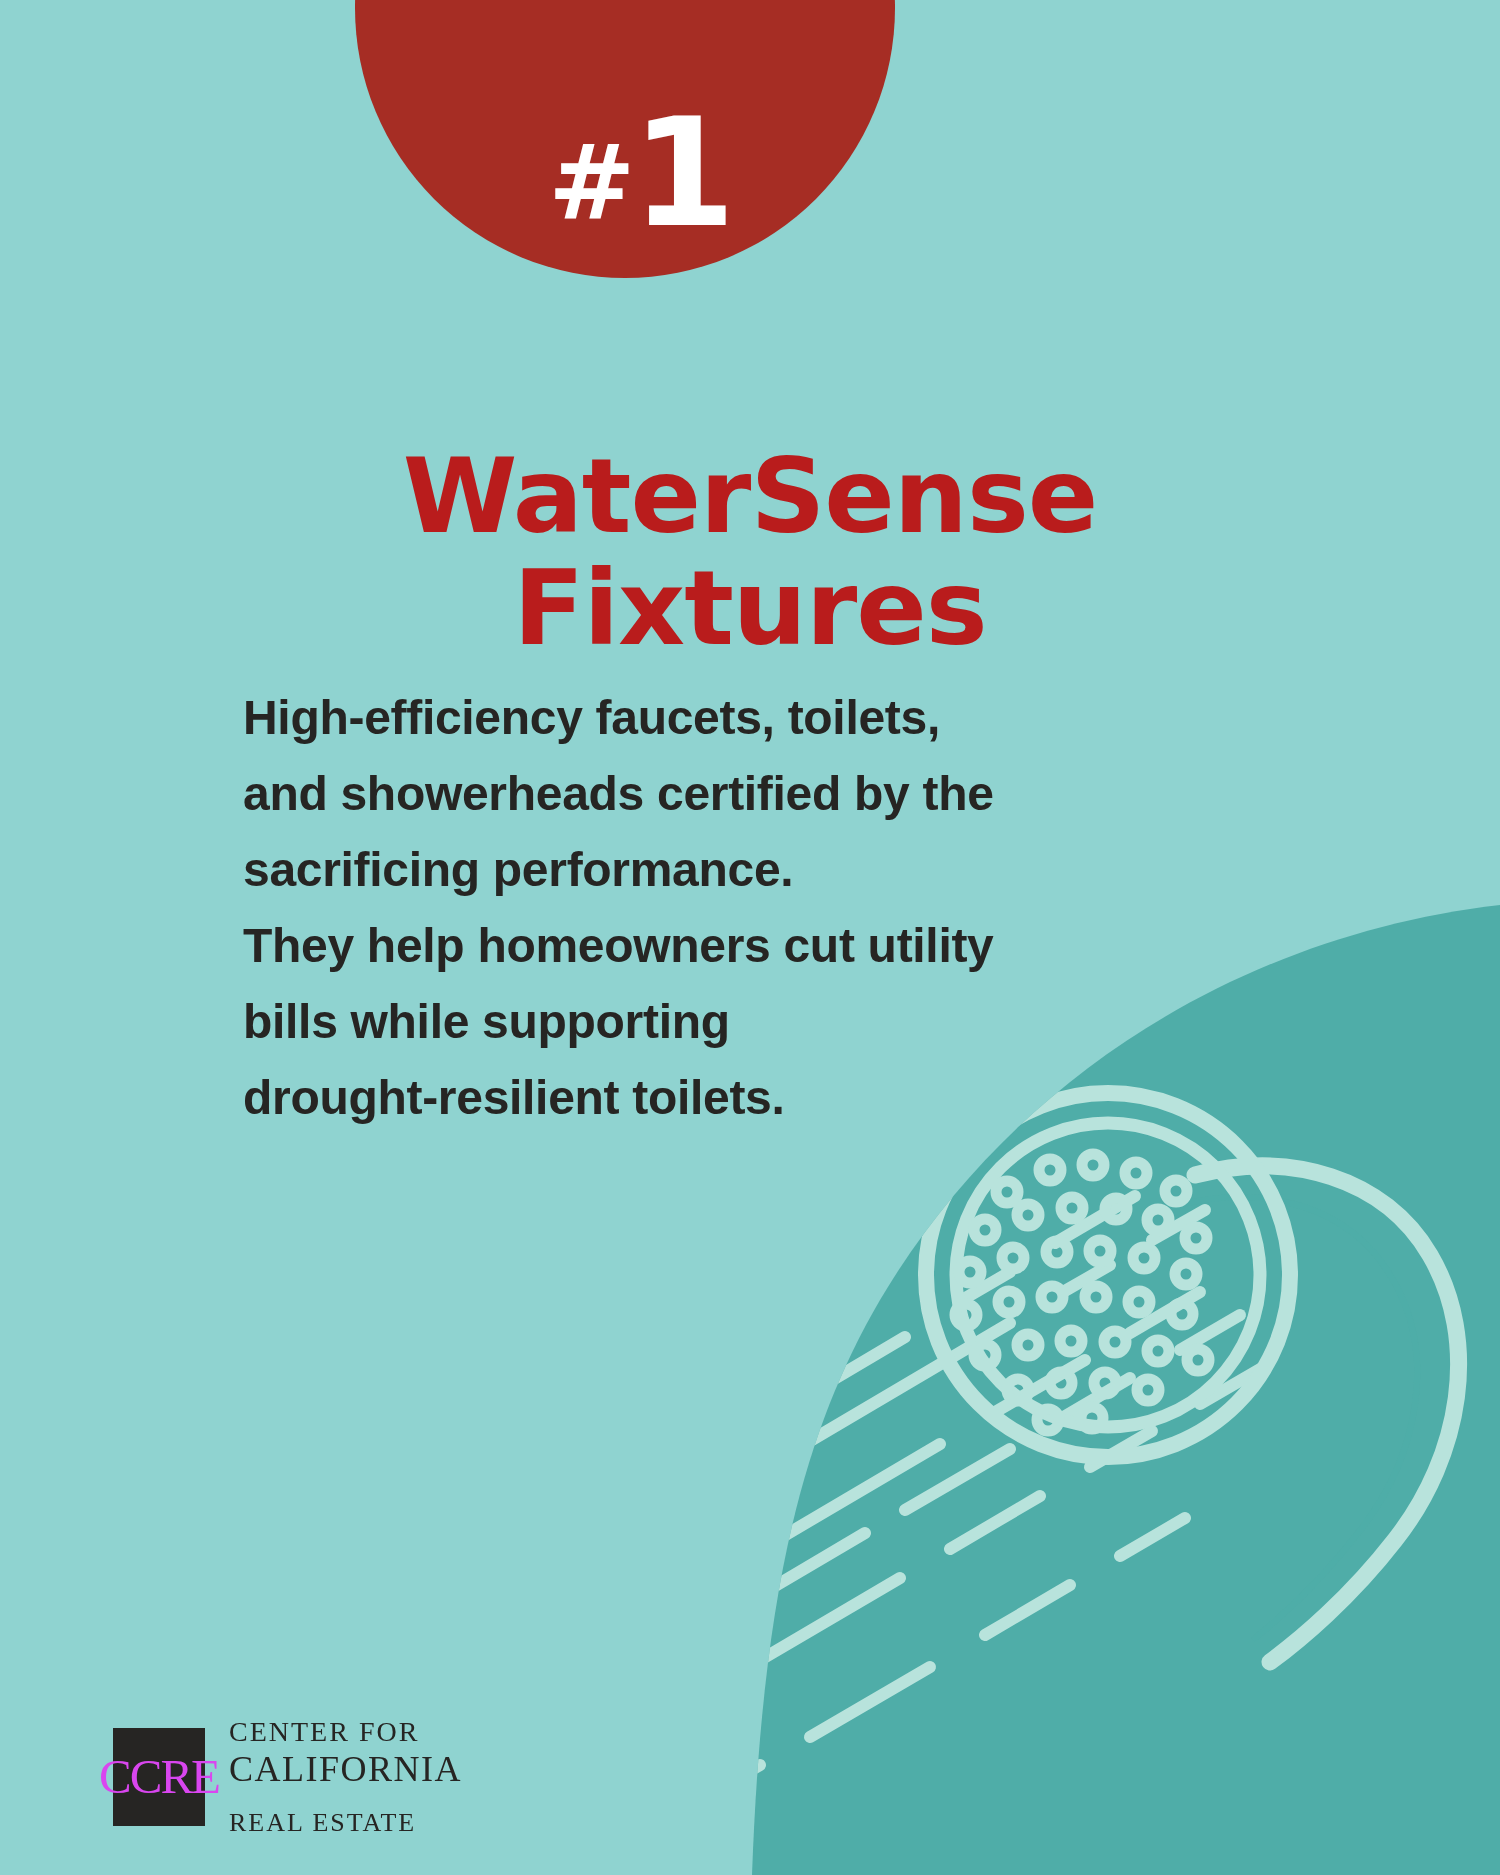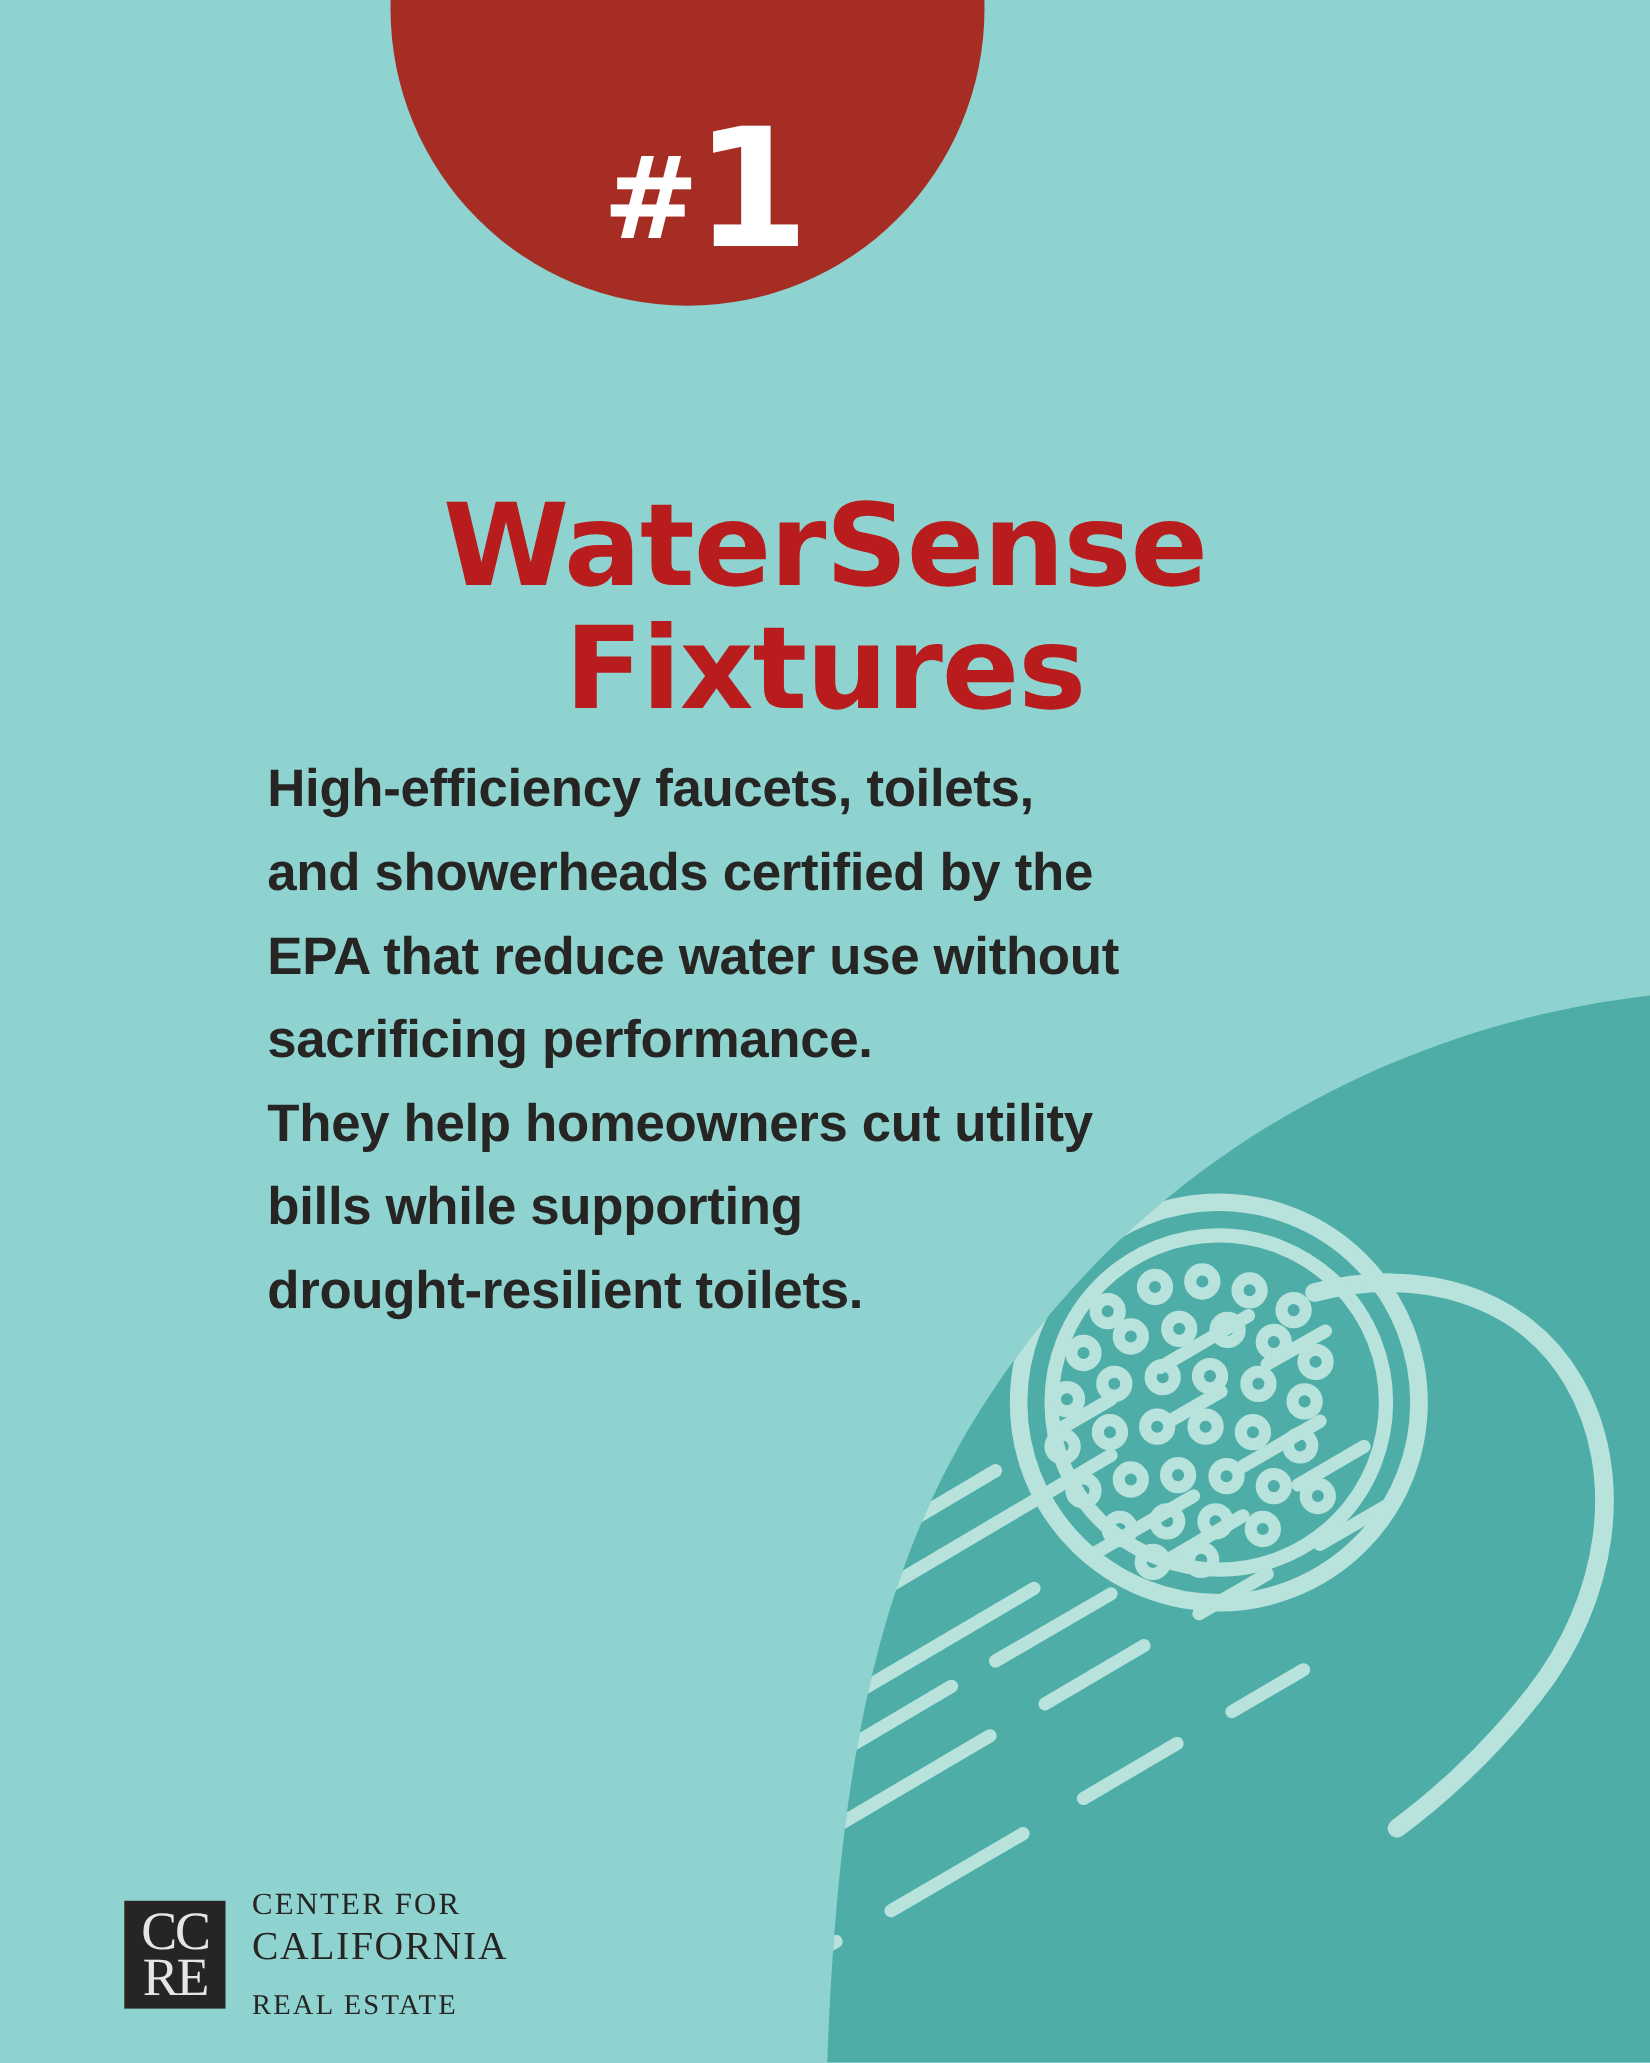--- a/index.html
+++ b/index.html
@@ -57,23 +57,23 @@
   }
   .body-line{display:block;white-space:nowrap;}
 
   
   .logo{
     position:absolute;left:113px;top:1715px;z-index:4;
     display:flex;align-items:center;gap:24px;
   }
   .logo-mark{
     width:92px;height:98px;background:#262523;
-    display:flex;flex-direction:column;align-items:center;justify-content:center;
+    display:flex;flex-direction:row;align-items:center;justify-content:center;
     font-family:"Liberation Serif",serif;
-    color:#e5e5e5;font-weight:normal;
+    color:#d946ef;font-weight:normal;
     line-height:0.84;
   }
   .logo-mark span{font-size:49px;letter-spacing:-2px;display:block;}
   .logo-text{
     font-family:"Liberation Serif",serif;
     color:#262523;
     line-height:1.18;
   }
   .logo-text .l1{font-size:28px;letter-spacing:2.0px;display:block;}
   .logo-text .l2{font-size:36px;letter-spacing:1.5px;display:block;}
@@ -177,21 +177,20 @@
   </div>
 
   <h1 class="title">
     <span class="title-line">WaterSense</span>
     <span class="title-line">Fixtures</span>
   </h1>
 
   <div class="body-copy">
     <span class="body-line">High-efficiency faucets, toilets,</span>
     <span class="body-line">and showerheads certified by the</span>
-    <span class="body-line">EPA that reduce water use without</span>
     <span class="body-line">sacrificing performance.</span>
     <span class="body-line">They help homeowners cut utility</span>
     <span class="body-line">bills while supporting</span>
     <span class="body-line">drought-resilient toilets.</span>
   </div>
 
   <div class="logo">
     <div class="logo-mark">
       <span>CC</span>
       <span>RE</span>

